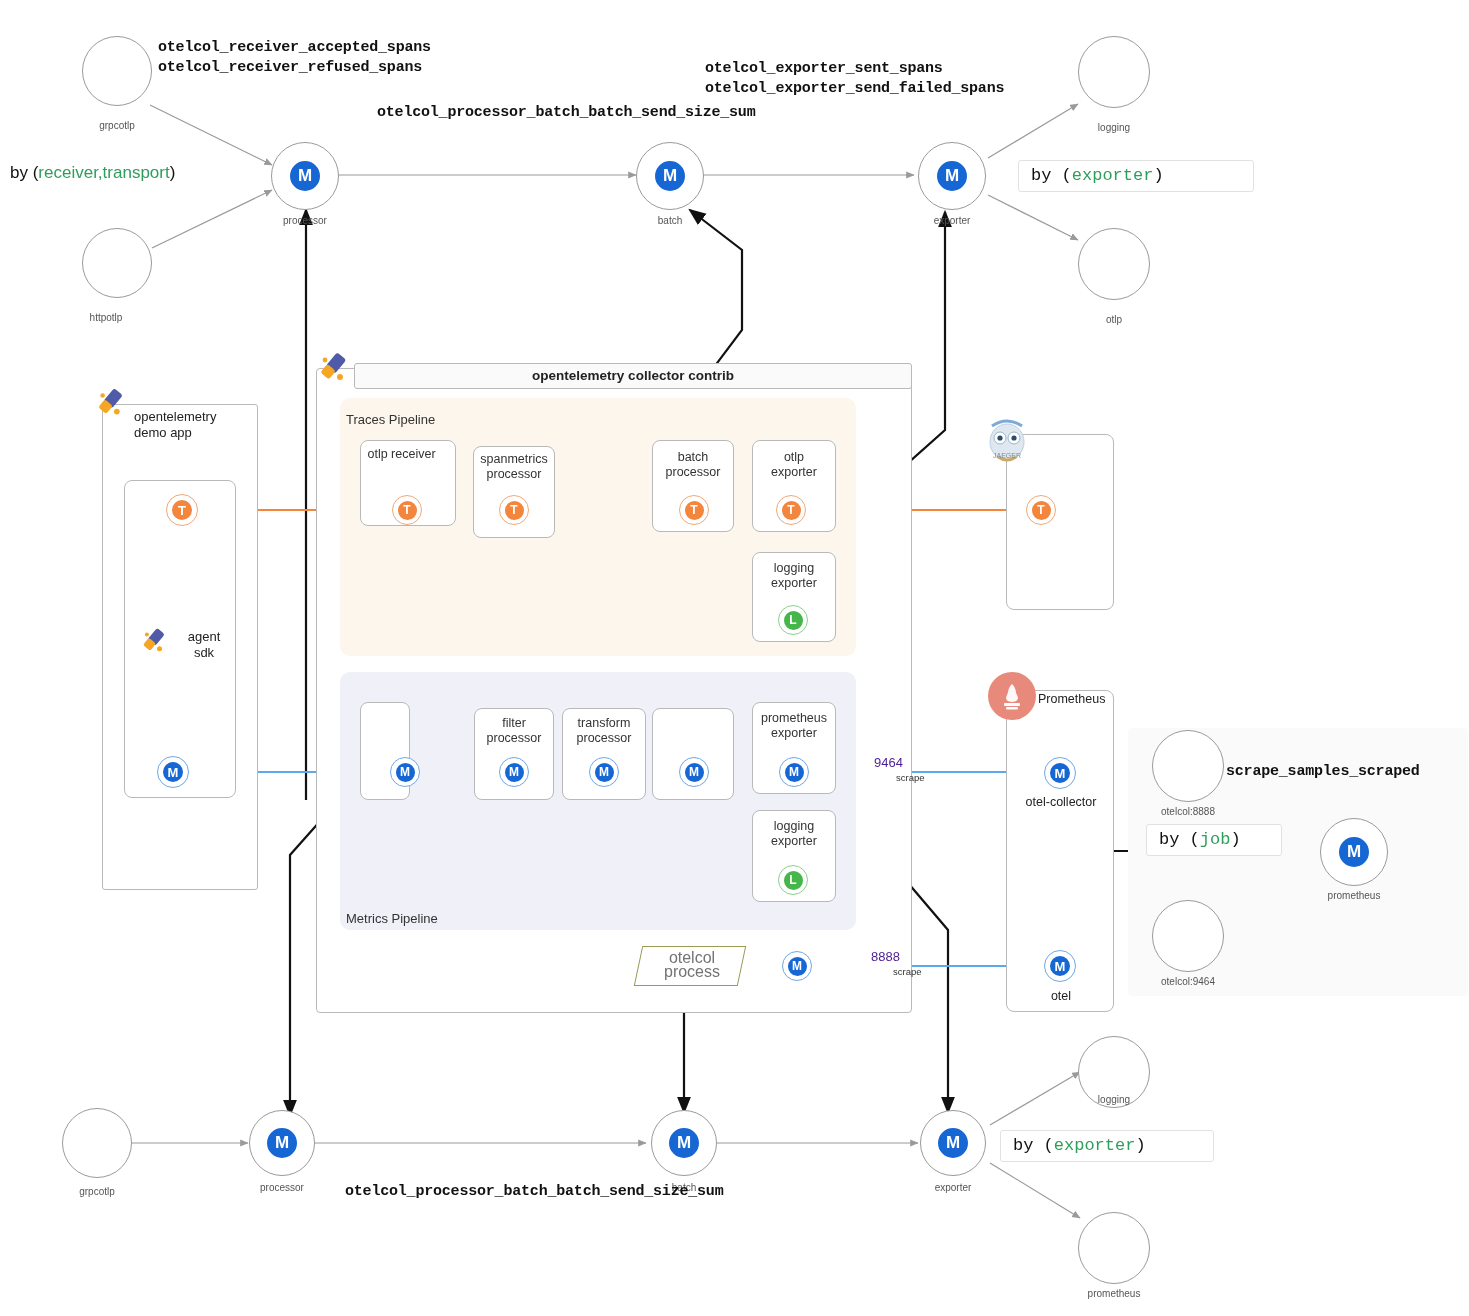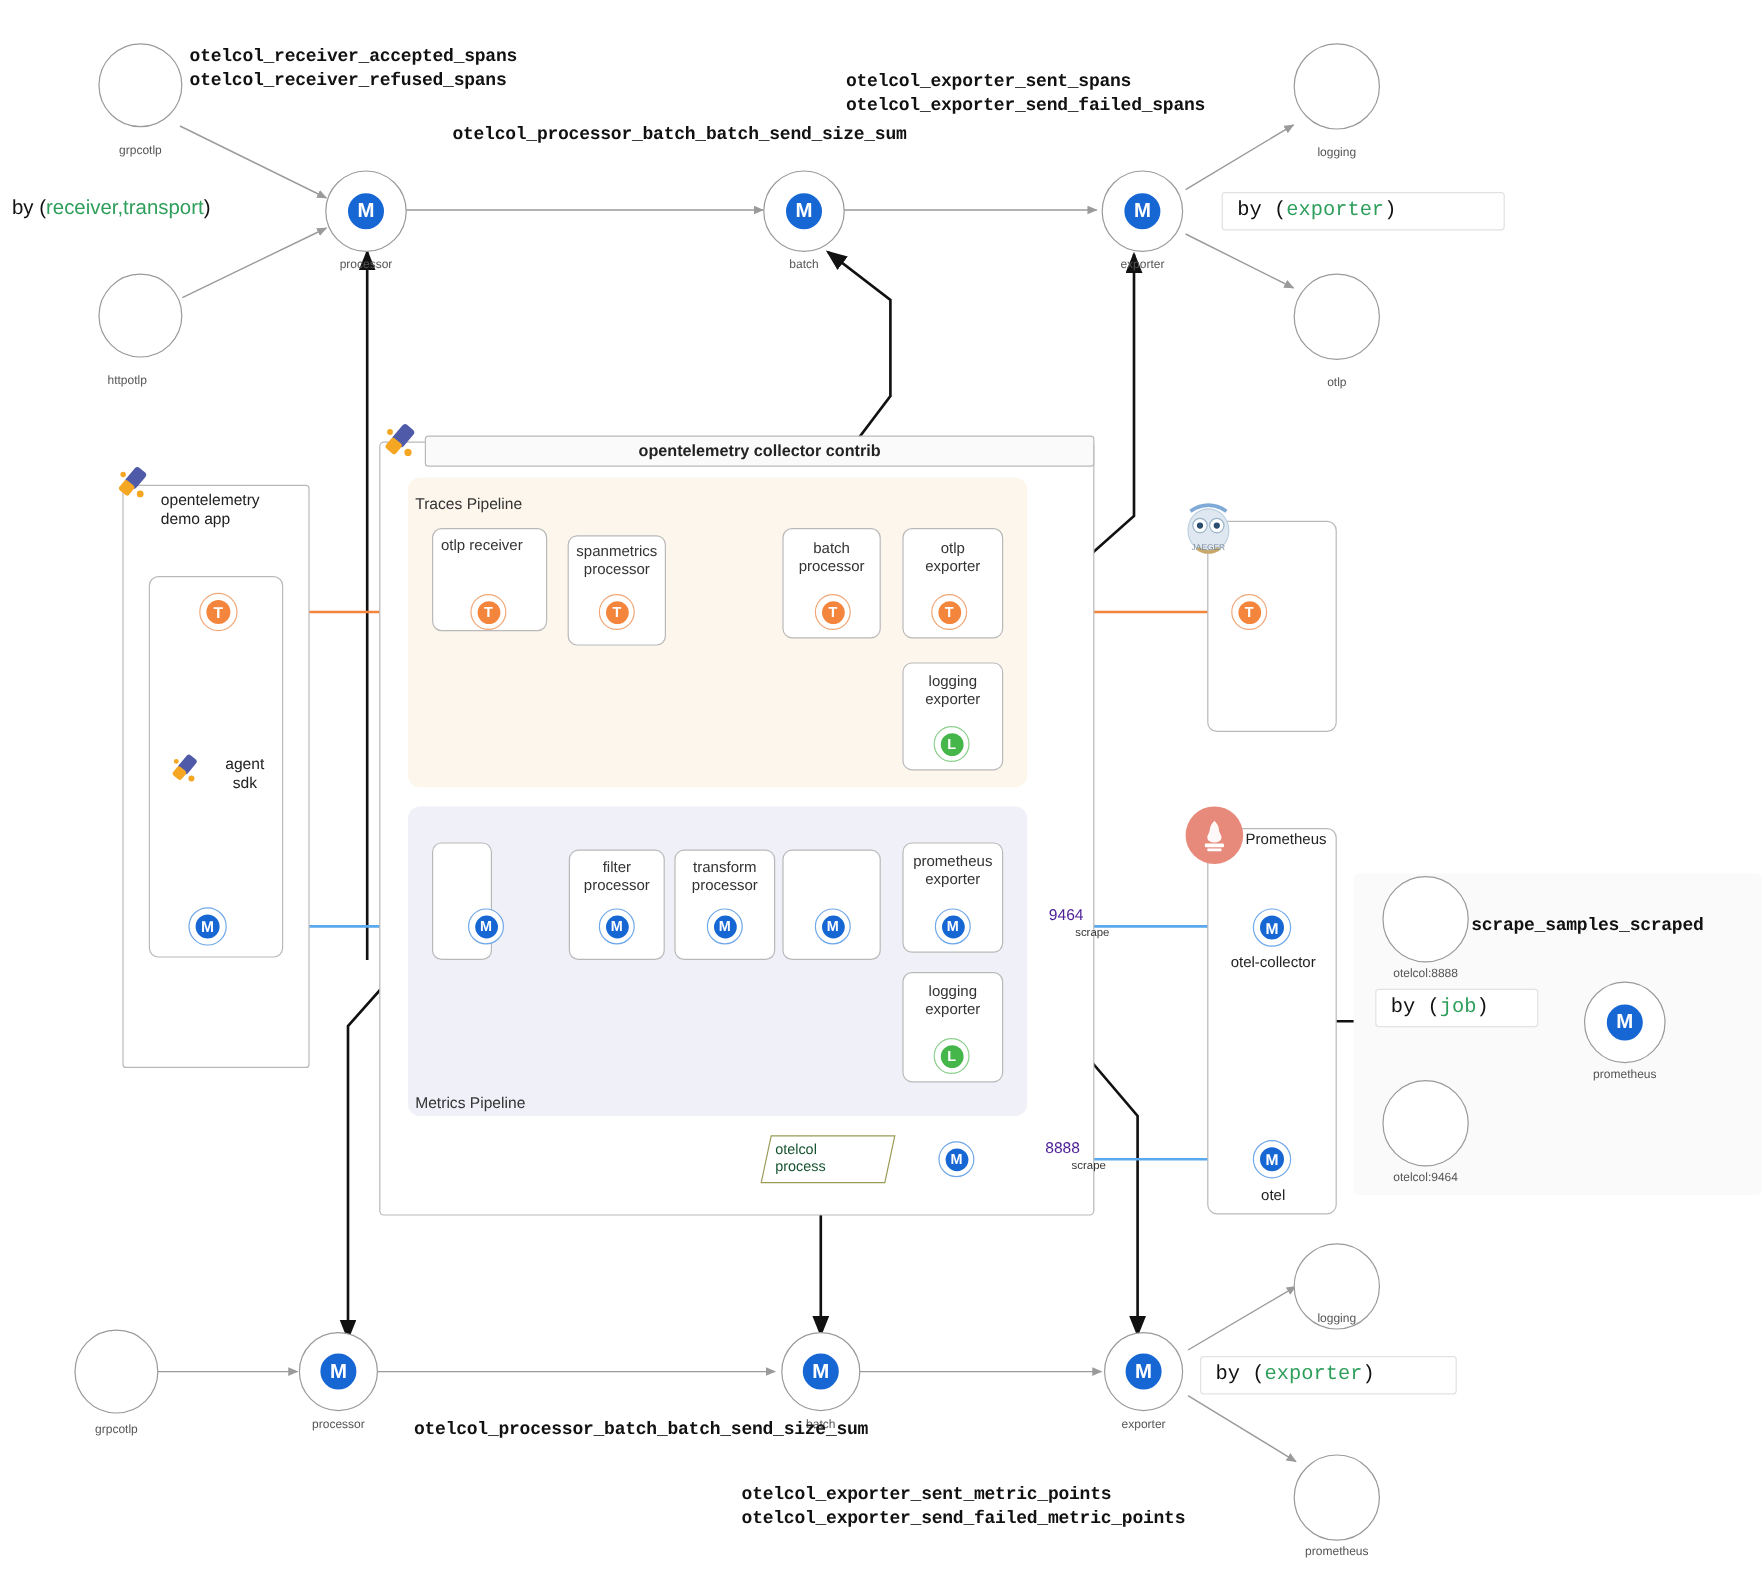--- a/index.html
+++ b/index.html
@@ -151,22 +151,23 @@
   .small-caption { font-size: 12.5px; color: #222; }
 
   
   .para {
     box-sizing: border-box;
     border: 1px solid #9a9a55;
     background: #ffffff;
     transform: skewX(-12deg);
   }
   .para-text {
-    font-size: 12px;
-    color: #14532d;
+    font-size: 16px;
+    color: #737373;
+    text-align: center;
     line-height: 14px;
   }
 
   
   .prom-logo {
     border-radius: 50%;
     background: #e88a7b;
     display: flex; align-items: center; justify-content: center;
   }
   .otel-logo-svg { display:block; }
@@ -503,16 +504,14 @@
 
   <div class="abs node-circle" style="left:1078px; top:1036px; width:72px; height:72px;"></div>
   <div class="abs node-caption" style="left:1078px; top:1094px; width:72px;">logging</div>
 
   <div class="abs node-circle" style="left:1078px; top:1212px; width:72px; height:72px;"></div>
   <div class="abs node-caption" style="left:1078px; top:1288px; width:72px;">prometheus</div>
 
   <div class="abs by-box" style="left:1000px; top:1130px; width:188px;"><span>by (</span><span class="grn">exporter</span><span>)</span></div>
 
   <div class="abs metric-label" style="left:345px; top:1182px;">otelcol_processor_batch_batch_send_size_sum</div>
-  <div class="abs metric-label" style="left:618px; top:1236px;">otelcol_exporter_sent_metric_points
-otelcol_exporter_send_failed_metric_points</div>
 
 </div>
 
 </body></html>

